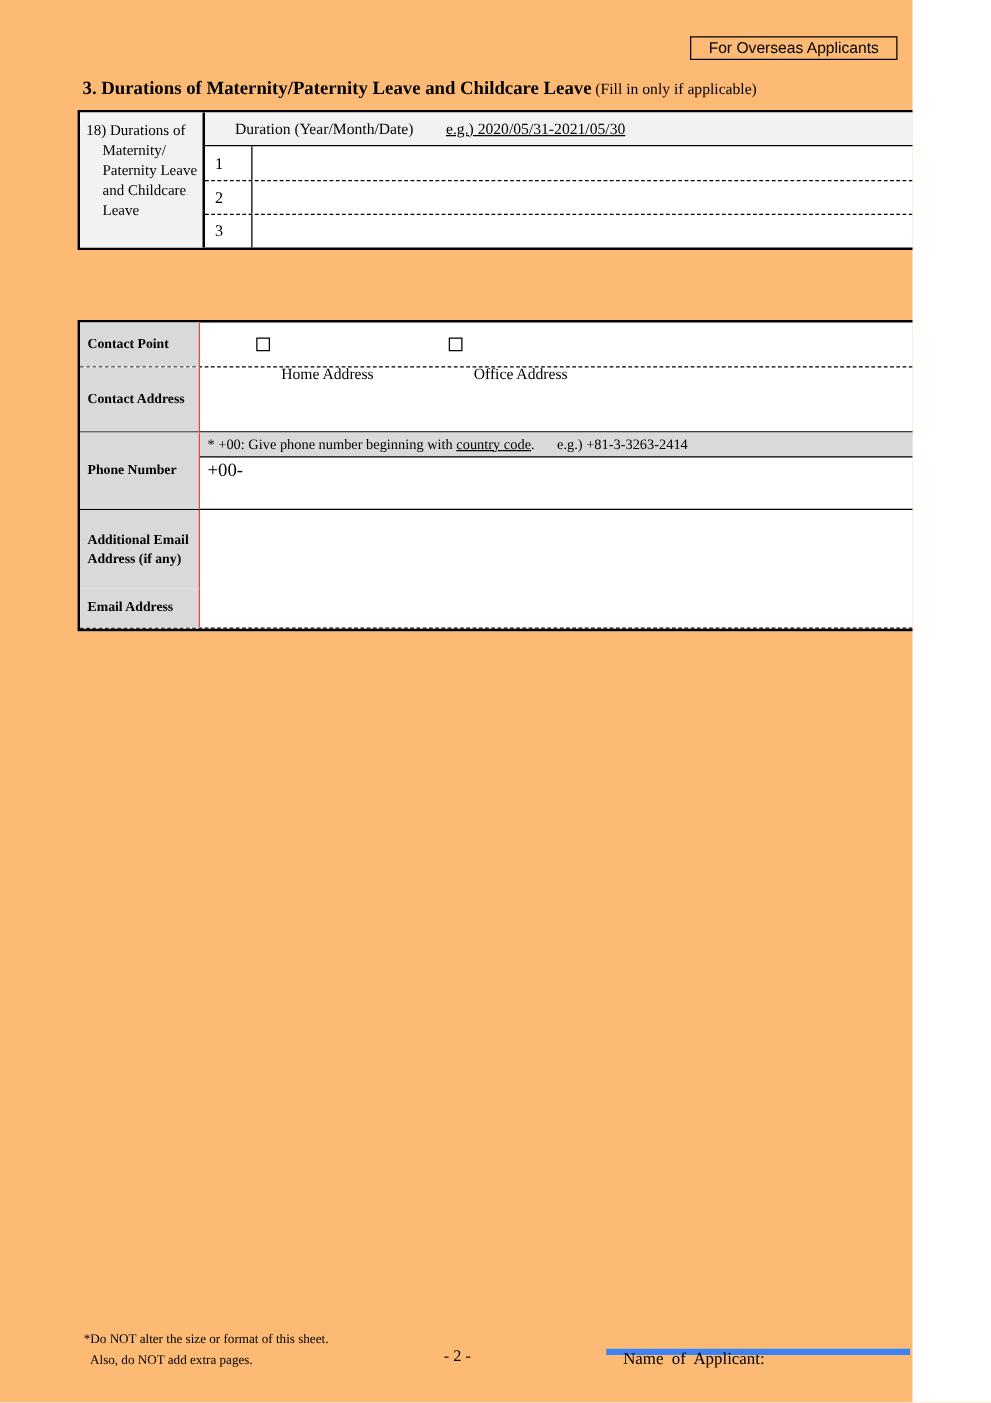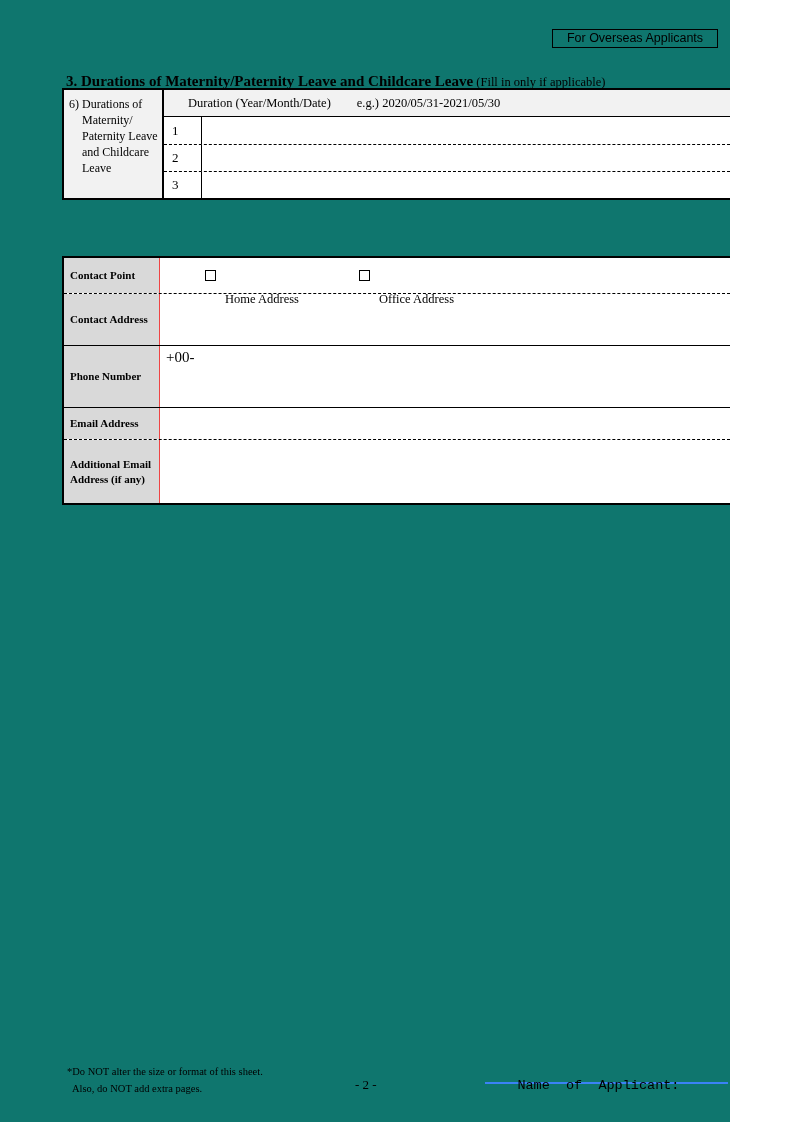--- a/index.html
+++ b/index.html
@@ -1,50 +1,50 @@
 <!DOCTYPE html>
 <html><head>
 <meta charset="utf-8">
 <style>
   * { margin:0; padding:0; box-sizing:border-box; }
   html,body { background:#fff; }
   body { font-family:"Liberation Serif","DejaVu Serif",serif; color:#000; }
   .page {
-    position:relative; width:730px; height:1122px; background:#0f766e; overflow:hidden;
+    position:relative; width:730px; height:1122px; background:#fdba74; overflow:hidden;
   }
 
   
   .overseas-badge {
     position:absolute; left:552px; top:29px; width:166px; height:19px;
     border:1px solid #000; font-family:"Liberation Sans","DejaVu Sans",sans-serif;
     font-size:12.5px; line-height:17px; text-align:center;
   }
 
   
   .sec-heading { position:absolute; left:66px; white-space:nowrap; }
   .sec-heading .t { font-weight:bold; font-size:15px; }
   .sec-heading .n { font-size:12.5px; }
-  #s3-heading { top:72px; }
+  #s3-heading { top:62px; }
   #s4-heading { top:232px; }
 
   
   .s3-table {
     position:absolute; left:62px; top:88px; width:675px;
     border:2px solid #000; display:flex; background:#fff;
   }
   .s3-left {
     width:100px; background:#f2f2f2; border-right:2px solid #000;
     font-size:12px; line-height:16px; padding:6px 2px 0 18px; text-indent:-13px;
   }
   .s3-right { flex:1; display:flex; flex-direction:column; }
   .s3-header {
     height:27px; background:#f2f2f2; border-bottom:1px solid #000;
     display:flex; align-items:center; font-size:12.5px; padding-left:24px;
   }
-  .s3-header .ex { margin-left:26px; }
+  .s3-header .ex { margin-left:26px;text-decoration:underline; }
   .s3-row { height:27px; display:flex; }
   .s3-row + .s3-row { border-top:1px dashed #000; }
   .s3-num {
     width:38px; border-right:1px solid #000; font-size:13px;
     display:flex; align-items:center; padding-left:8px;
   }
   .s3-field { flex:1; }
 
   
   .s4-table {
@@ -89,36 +89,36 @@
   .phone-input { flex:1; font-size:15px; padding:3px 0 0 6px; }
 
   
   .footer-notes {
     position:absolute; left:67px; top:1063px; font-size:10.5px; line-height:17px;
   }
   .footer-notes .l2 { padding-left:5px; }
   .page-number { position:absolute; left:355px; top:1077px; font-size:13px; }
   .name-field {
     position:absolute; left:485px; top:1063px; width:243px; height:21px;
-    border-bottom:2px solid #3b82f6; font-size:13.5px; white-space:pre;font-family:Liberation Mono, monospace;
+    border-bottom:5px solid #3b82f6; font-size:13.5px; white-space:pre;
   }
 </style>
 </head>
 <body>
 
 <div class="page">
 
   <div class="overseas-badge">For Overseas Applicants</div>
 
   <div class="sec-heading" id="s3-heading">
     <span class="t">3. Durations of Maternity/Paternity Leave and Childcare Leave</span><span class="n"> (Fill in only if applicable)</span>
   </div>
 
   <div class="s3-table">
-    <div class="s3-left">6) Durations of Maternity/ Paternity Leave and Childcare Leave</div>
+    <div class="s3-left">18) Durations of Maternity/ Paternity Leave and Childcare Leave</div>
     <div class="s3-right">
       <div class="s3-header">
         <span>Duration (Year/Month/Date)</span>
         <span class="ex">e.g.) 2020/05/31-2021/05/30</span>
       </div>
       <div class="s3-row">
         <div class="s3-num">1</div>
         <div class="s3-field"></div>
       </div>
       <div class="s3-row">
@@ -147,31 +147,35 @@
       </div>
 
       <div class="s4-row row-contact-address">
         <div class="s4-label">Contact Address</div>
         <div class="s4-content"></div>
       </div>
 
       <div class="s4-row row-phone">
         <div class="s4-label">Phone Number</div>
         <div class="phone-col">
+          <div class="phone-note">
+            <span>* +00: Give phone number beginning with </span><span class="u">country code</span><span>.</span>
+            <span class="ex">e.g.) +81-3-3263-2414</span>
+          </div>
           <div class="phone-input">+00-</div>
         </div>
       </div>
 
-      <div class="s4-row row-email">
-        <div class="s4-label">Email Address</div>
+      <div class="s4-row row-additional">
+        <div class="s4-label">Additional Email Address (if any)</div>
         <div class="s4-content"></div>
       </div>
 
-      <div class="s4-row row-additional">
-        <div class="s4-label">Additional Email Address (if any)</div>
+      <div class="s4-row row-email">
+        <div class="s4-label">Email Address</div>
         <div class="s4-content"></div>
       </div>
 
     </div>
   </div>
 
   <div class="footer-notes">
     <div class="l1">*Do NOT alter the size or format of this sheet.</div>
     <div class="l2">Also, do NOT add extra pages.</div>
   </div>

